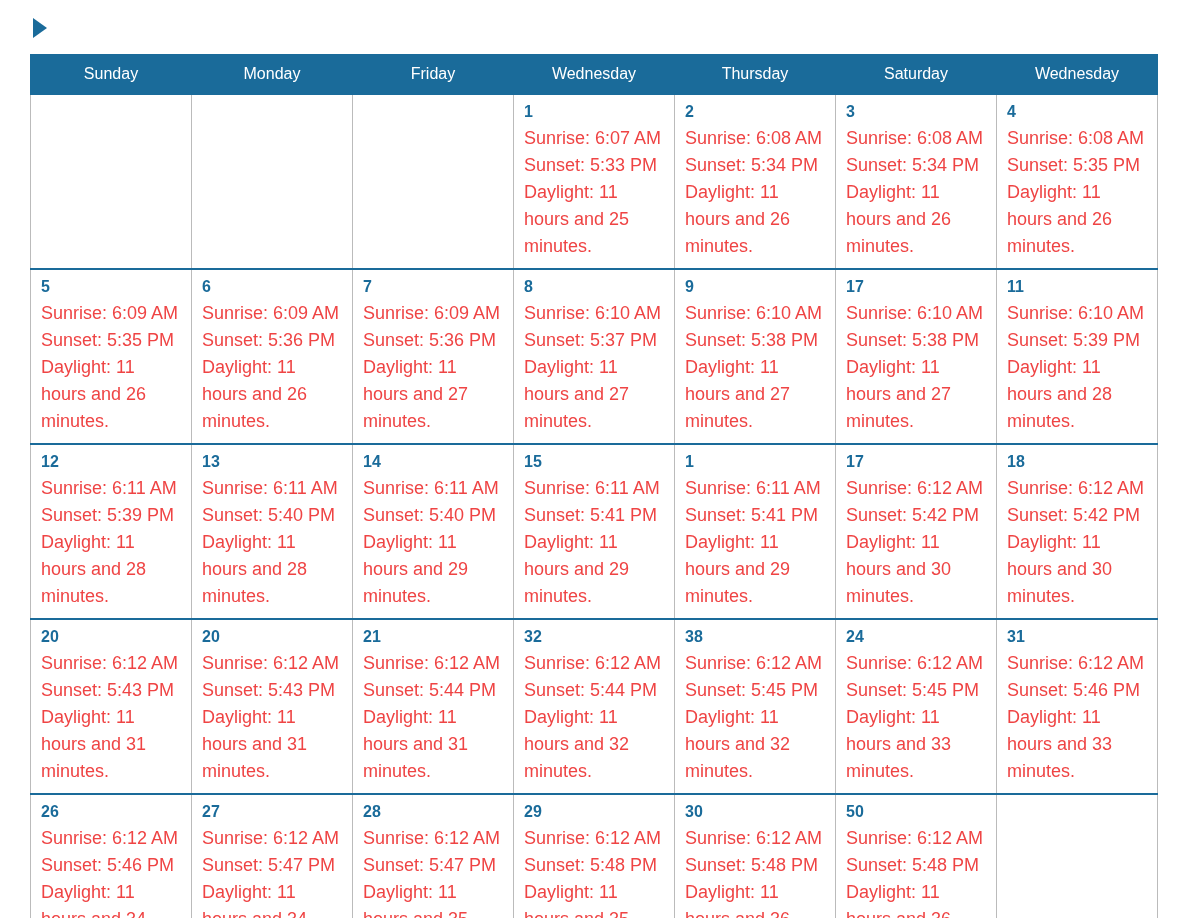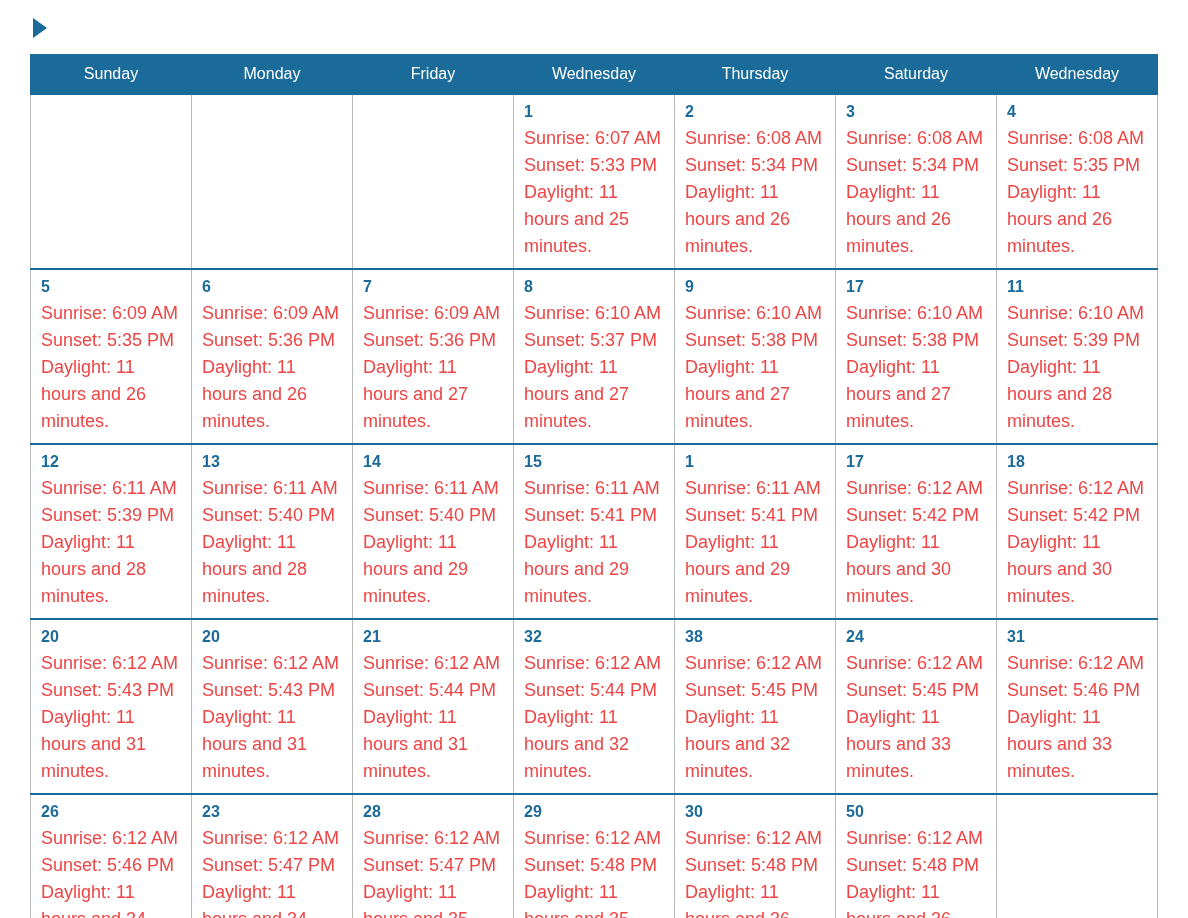--- a/index.html
+++ b/index.html
@@ -243,21 +243,21 @@
           <span class="day-number">31</span>
           <div class="day-info">Sunrise: 6:12 AM<br>Sunset: 5:46 PM<br>Daylight: 11 hours and 33 minutes.</div>
         </td>
       </tr>
       <tr>
         <td>
           <span class="day-number">26</span>
           <div class="day-info">Sunrise: 6:12 AM<br>Sunset: 5:46 PM<br>Daylight: 11 hours and 34 minutes.</div>
         </td>
         <td>
-          <span class="day-number">23</span>
+          <span class="day-number">27</span>
           <div class="day-info">Sunrise: 6:12 AM<br>Sunset: 5:47 PM<br>Daylight: 11 hours and 34 minutes.</div>
         </td>
         <td>
           <span class="day-number">28</span>
           <div class="day-info">Sunrise: 6:12 AM<br>Sunset: 5:47 PM<br>Daylight: 11 hours and 35 minutes.</div>
         </td>
         <td>
           <span class="day-number">29</span>
           <div class="day-info">Sunrise: 6:12 AM<br>Sunset: 5:48 PM<br>Daylight: 11 hours and 35 minutes.</div>
         </td>

